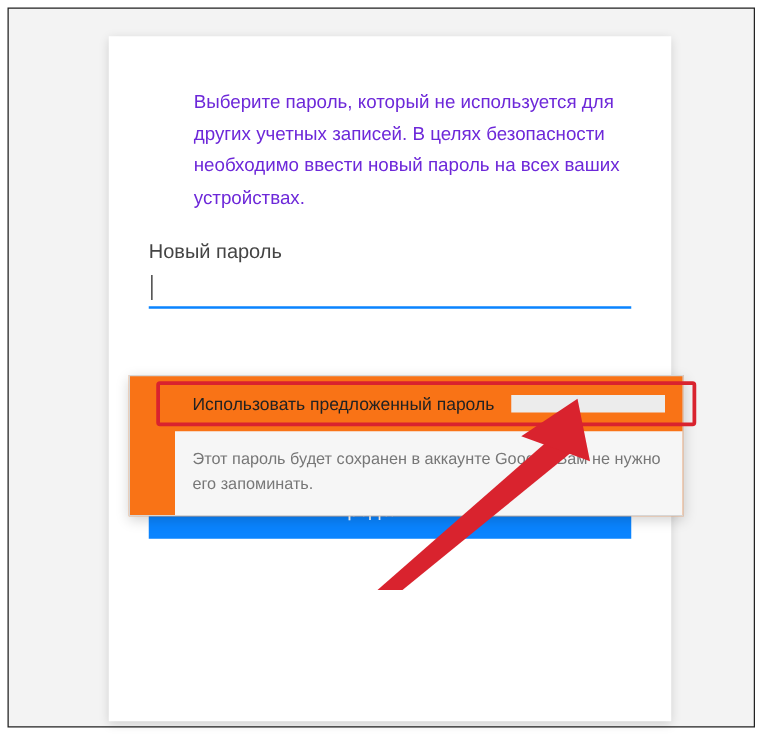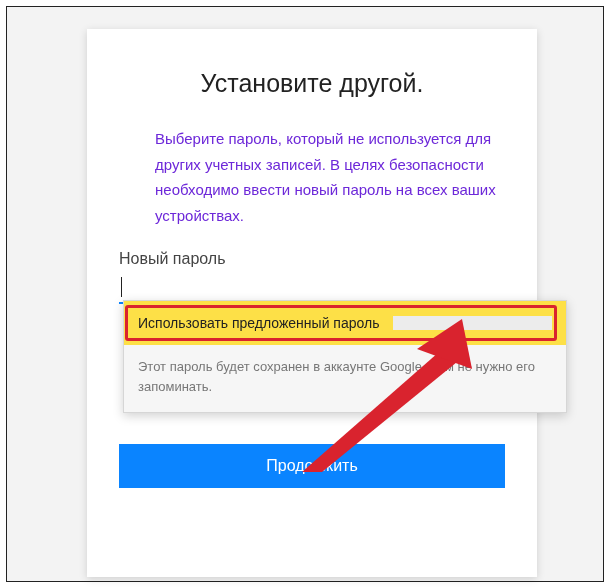--- a/index.html
+++ b/index.html
@@ -75,27 +75,28 @@
     margin-top: 140px;
     background: #0a84ff;
     color: #fff;
     border: none;
     font-size: 16px;
     cursor: pointer;
   }
   
   .popup {
     position: absolute;
-    left: 116px;
+    left: 96px;
     top: 293px;
     width: 444px;
-    background: #fde047;
+    background: #f97316;
     border: 1px solid #d6d6d6;
     box-shadow: 0 3px 10px rgba(0,0,0,0.18);
     z-index: 5;
+    padding-left: 36px;
   }
   .popup-row {
     padding: 14px 14px;
     font-size: 14px;
     color: #222;
     display: flex;
     align-items: center;
     gap: 8px;
     cursor: pointer;
   }
@@ -130,21 +131,20 @@
     z-index: 9;
     pointer-events: none;
   }
 </style>
 </head>
 <body>
 
 <div class="outer-border">
 
   <div class="card">
-    <h1 class="title">Установите другой.</h1>
     <p class="desc">Выберите пароль, который не используется для других учетных записей. В целях безопасности необходимо ввести новый пароль на всех ваших устройствах.</p>
 
     <div class="field-label">Новый пароль</div>
     <div class="input-wrap">
       <span class="caret"></span>
       <input type="password" class="pwd-input" style="">
     </div>
 
     <button class="continue-btn">Продолжить</button>
   </div>

